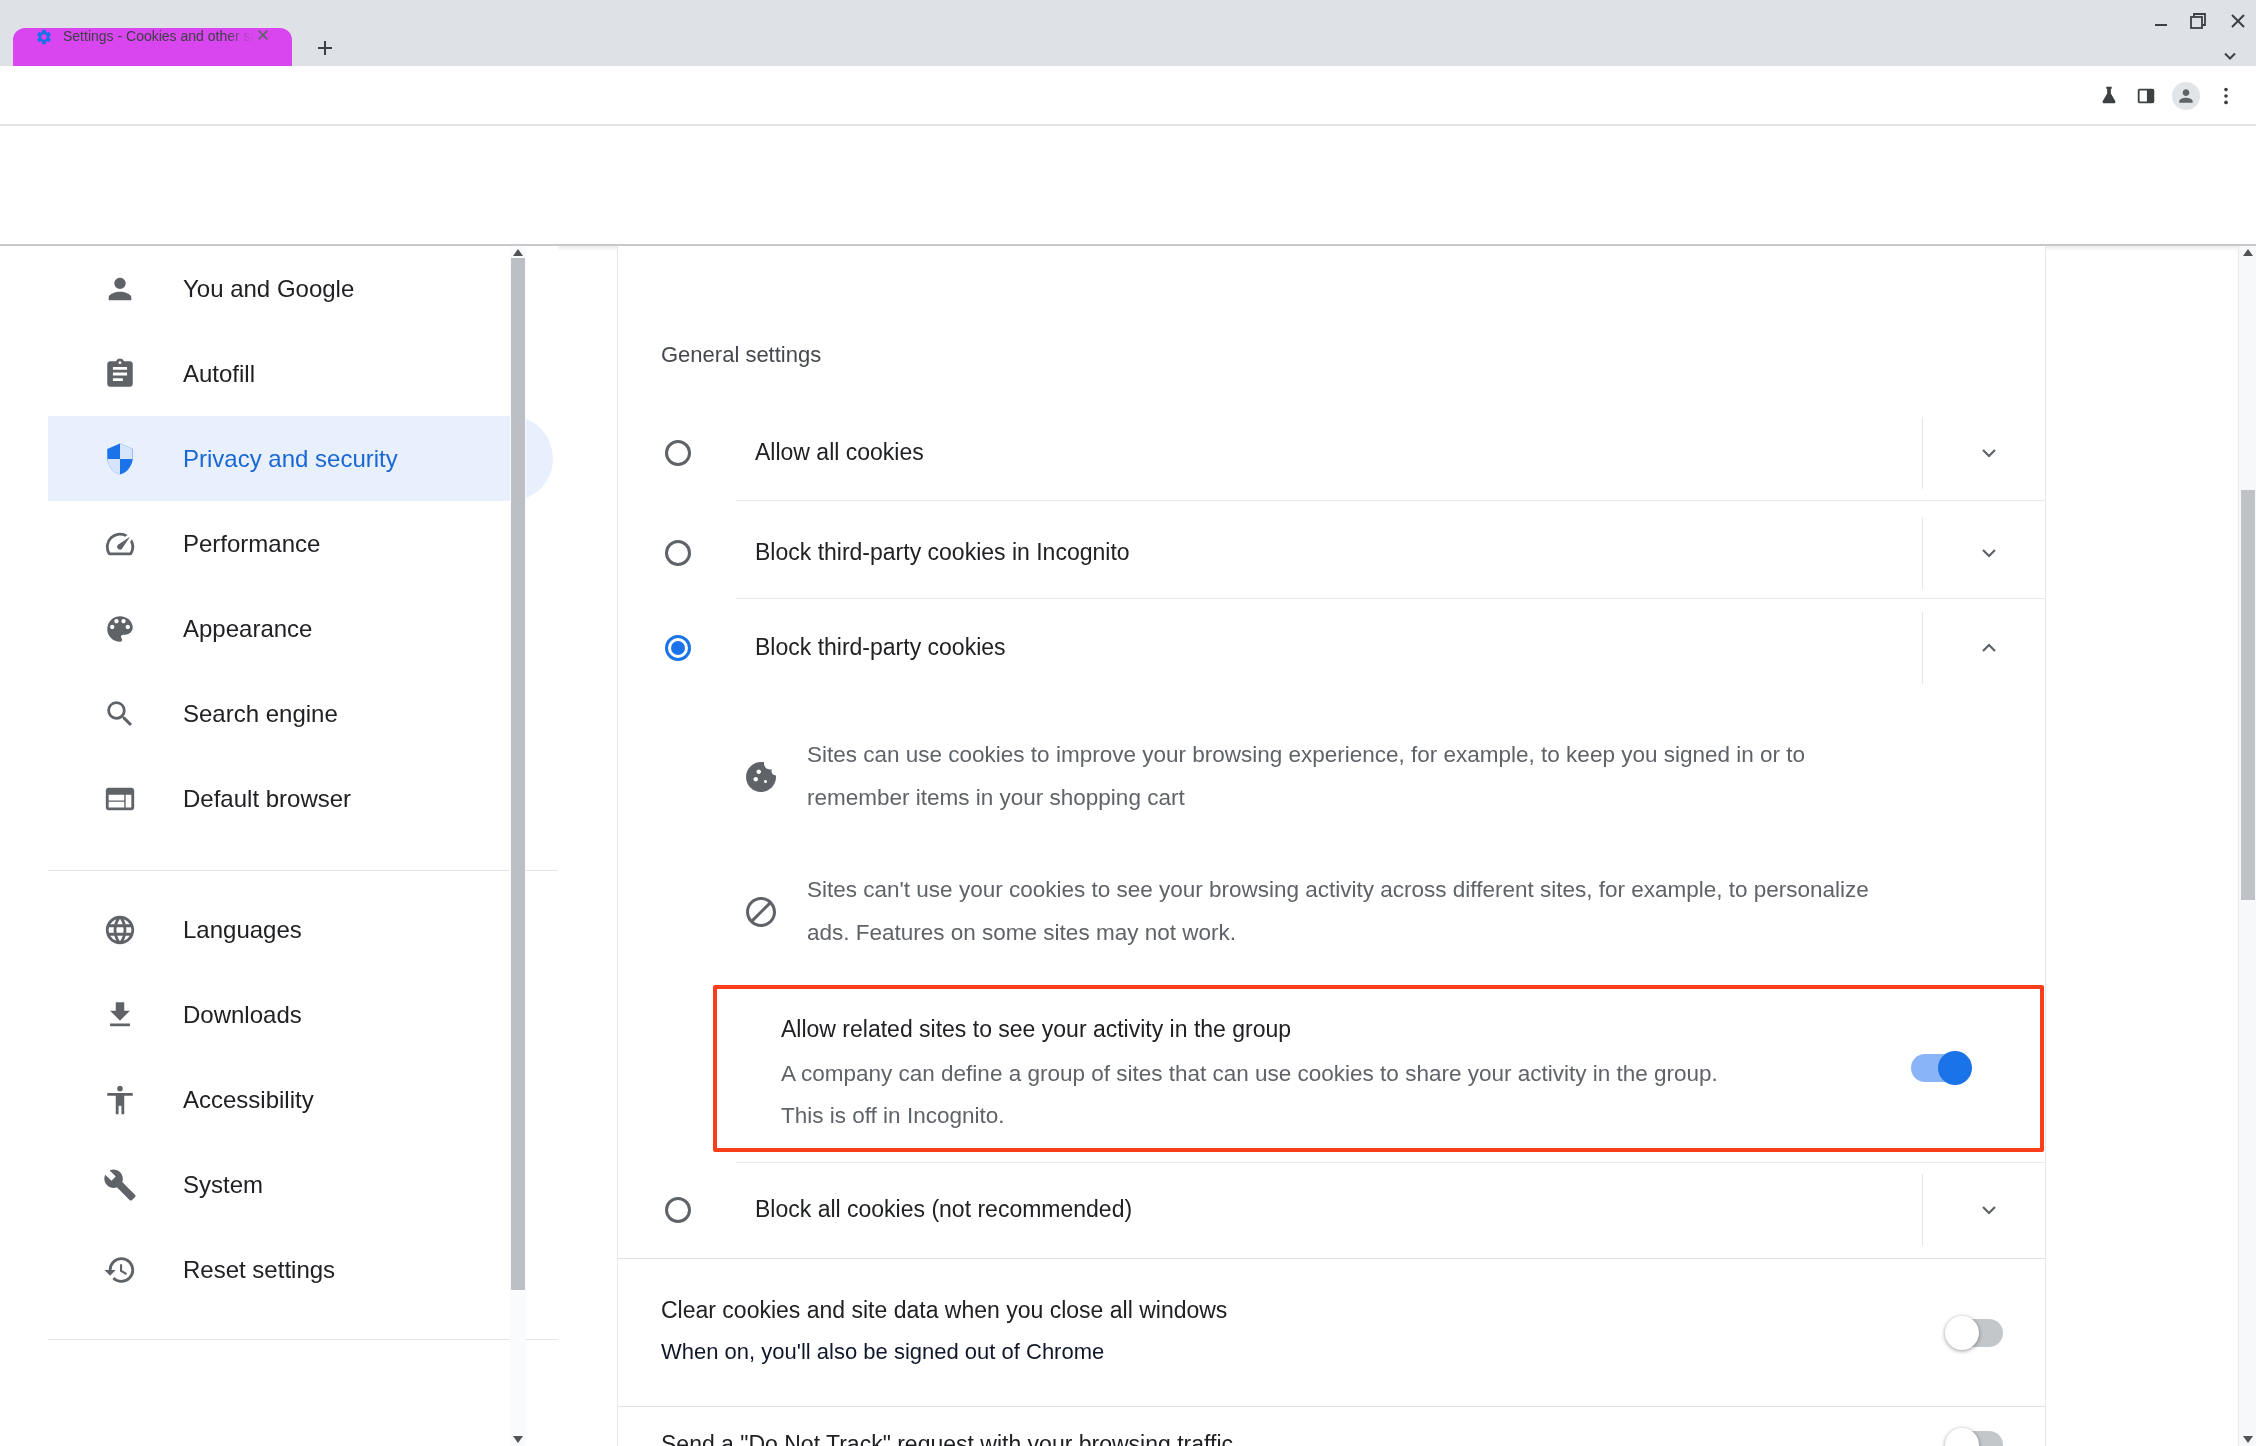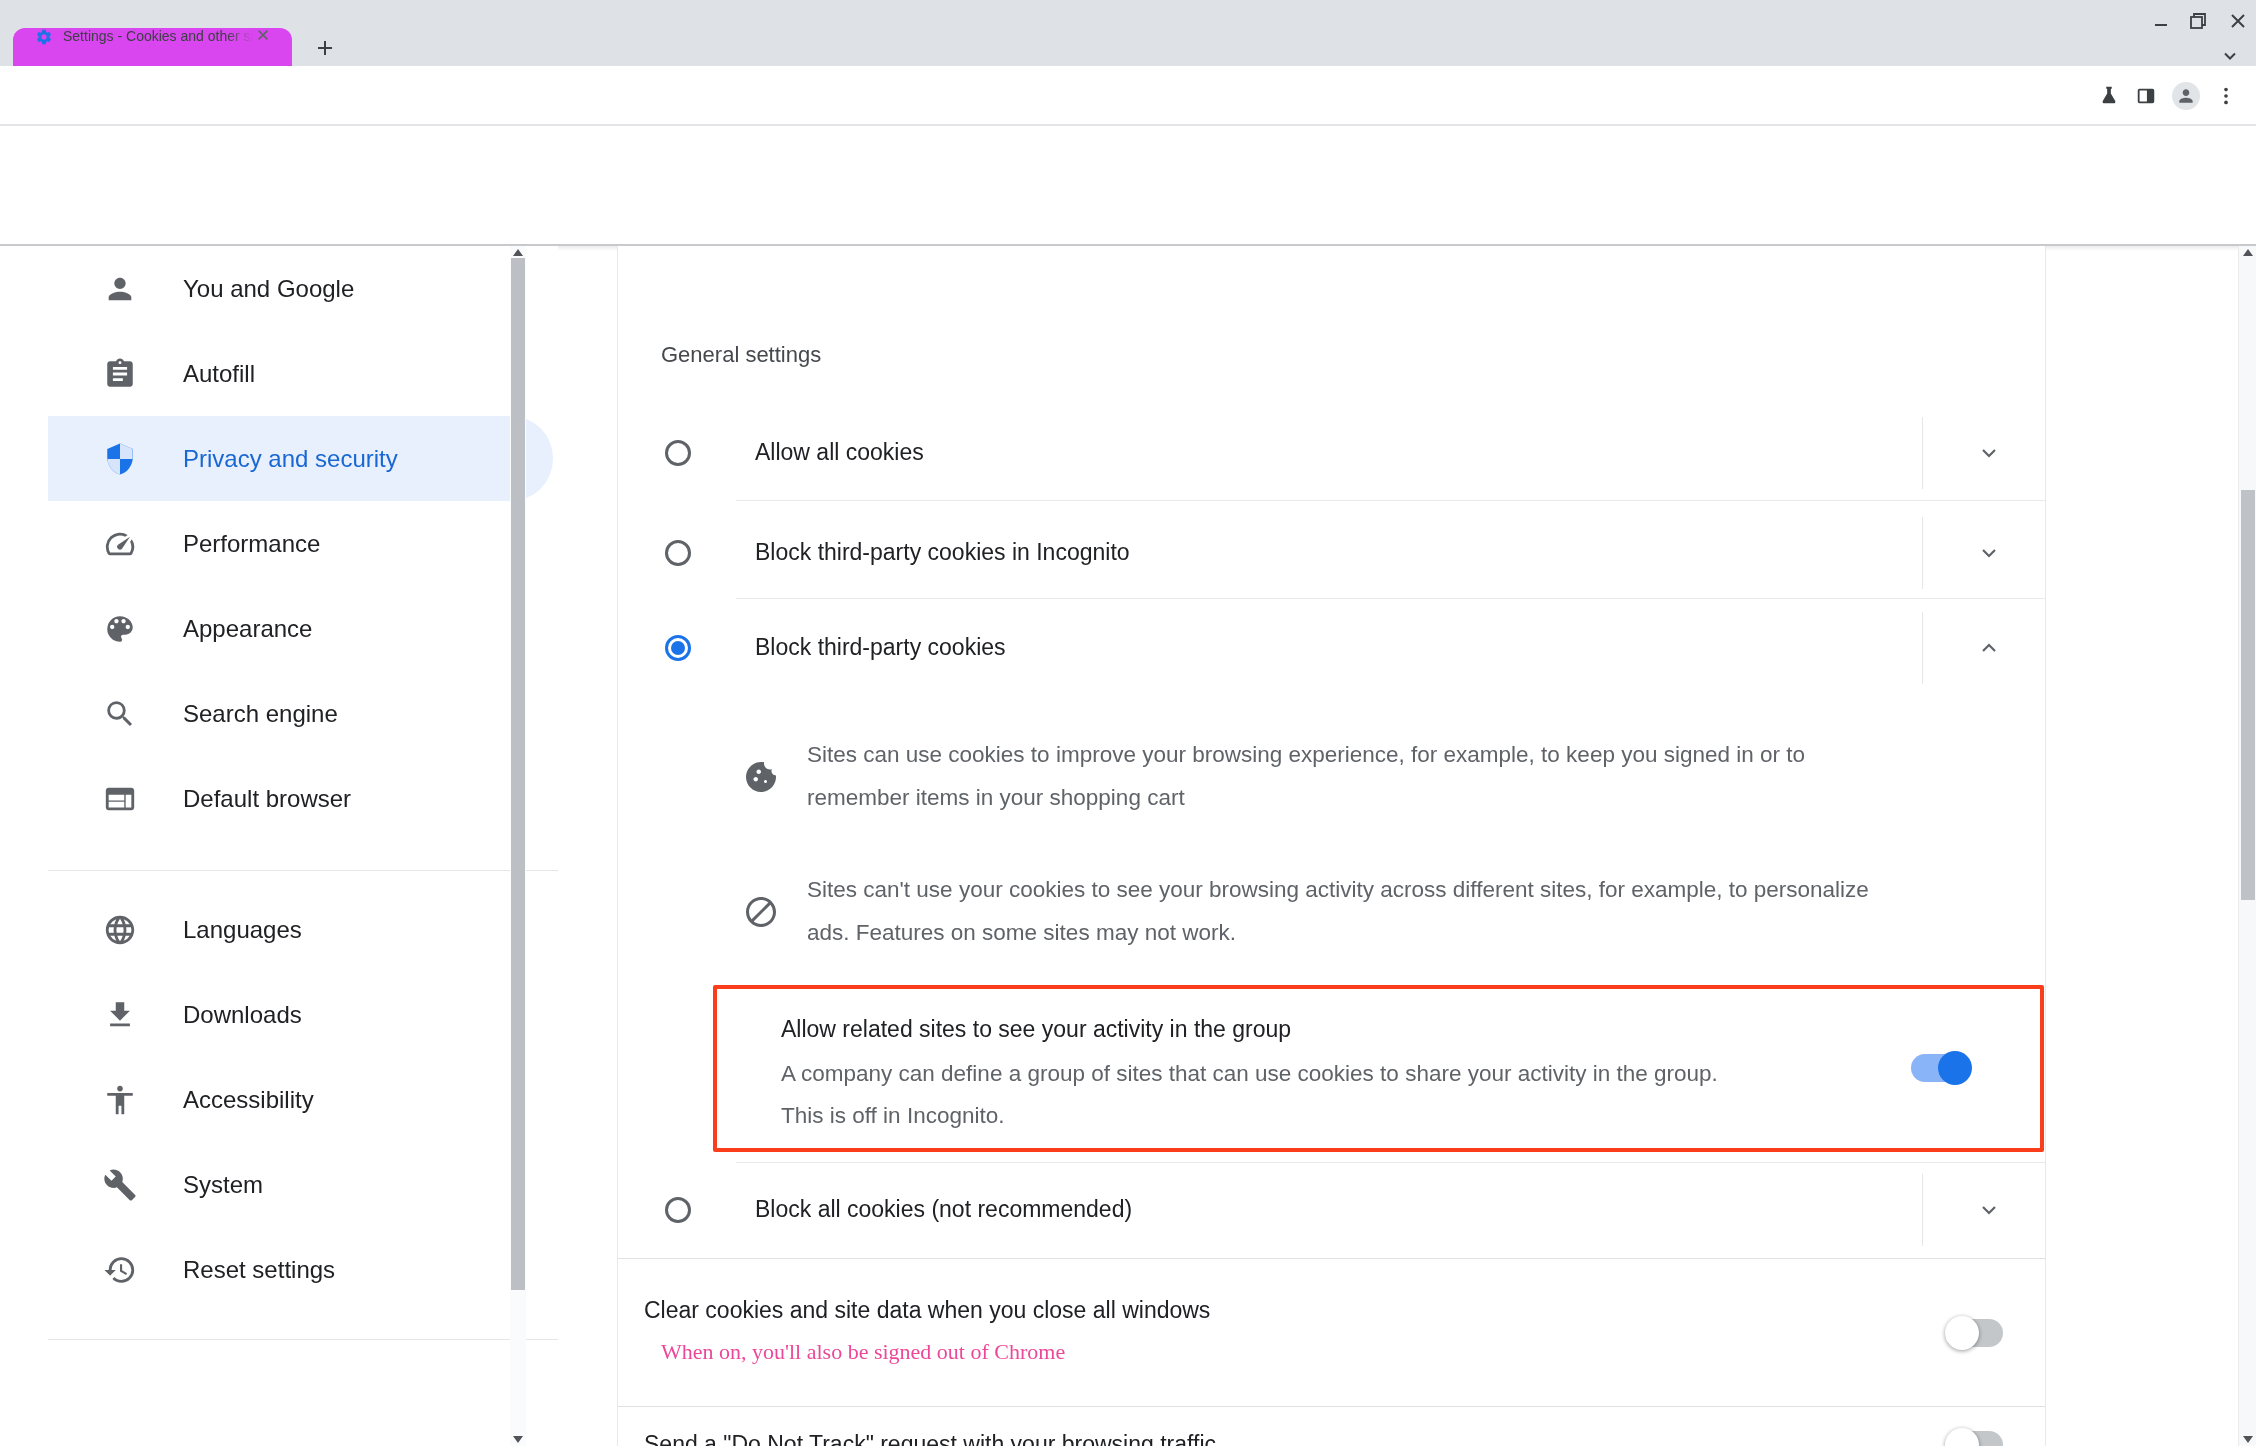--- a/index.html
+++ b/index.html
@@ -75,22 +75,22 @@
   .chev{left:1358px;width:26px;height:26px;}
   .divi{height:1px;background:#e7e9ec;left:118px;right:0;}
   .divf{height:1px;background:#dfe1e5;left:0;right:0;}
   .dtext{left:189px;width:1100px;font-size:22.5px;line-height:43px;color:#5f6368;}
   .dicon{left:125px;width:36px;height:36px;}
   .hlbox{left:95px;top:739px;width:1331px;height:167px;border:4px solid #fa3e1c;border-radius:2px;box-sizing:border-box;}
   .hl-title{left:64px;top:27px;font-size:23px;color:#202124;white-space:nowrap;}
   .hl-desc{left:64px;top:64px;width:970px;font-size:22.5px;line-height:42px;color:#5f6368;}
   .track{border-radius:14px;width:56px;height:28px;}
   .knob{width:34px;height:34px;border-radius:50%;}
-  .t-title{left:26px;font-size:23px;color:#202124;white-space:nowrap;}
-  .t-desc{left:43px;font-size:22px;color:#ec4899;white-space:nowrap;font-family:Liberation Serif, serif;}
+  .t-title{left:43px;font-size:23px;color:#202124;white-space:nowrap;}
+  .t-desc{left:43px;font-size:22px;color:#0f172a;white-space:nowrap;}
 
   
   .pg-scroll{position:absolute;left:2238px;top:246px;width:18px;height:1200px;background:#f7f8f9;border-left:1px solid #e9ebed;box-sizing:border-box;}
   .pg-thumb{position:absolute;left:2px;top:244px;width:14px;height:410px;background:#bfc2c6;}
 </style>
 </head>
 <body>
 
 <div id="app">
 

